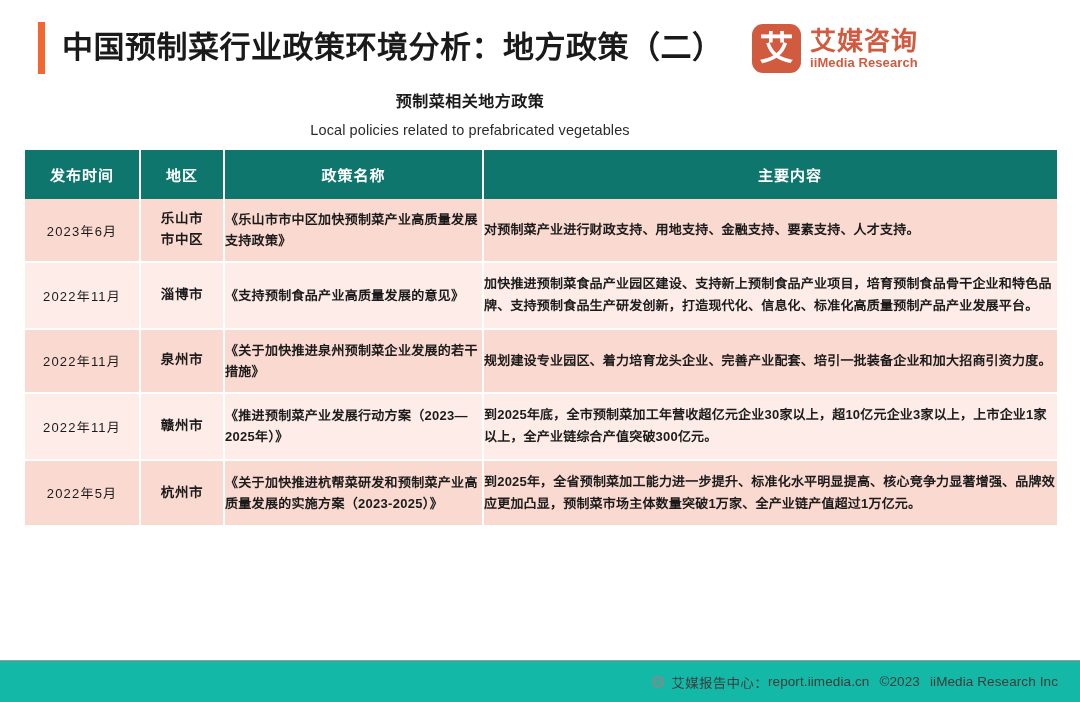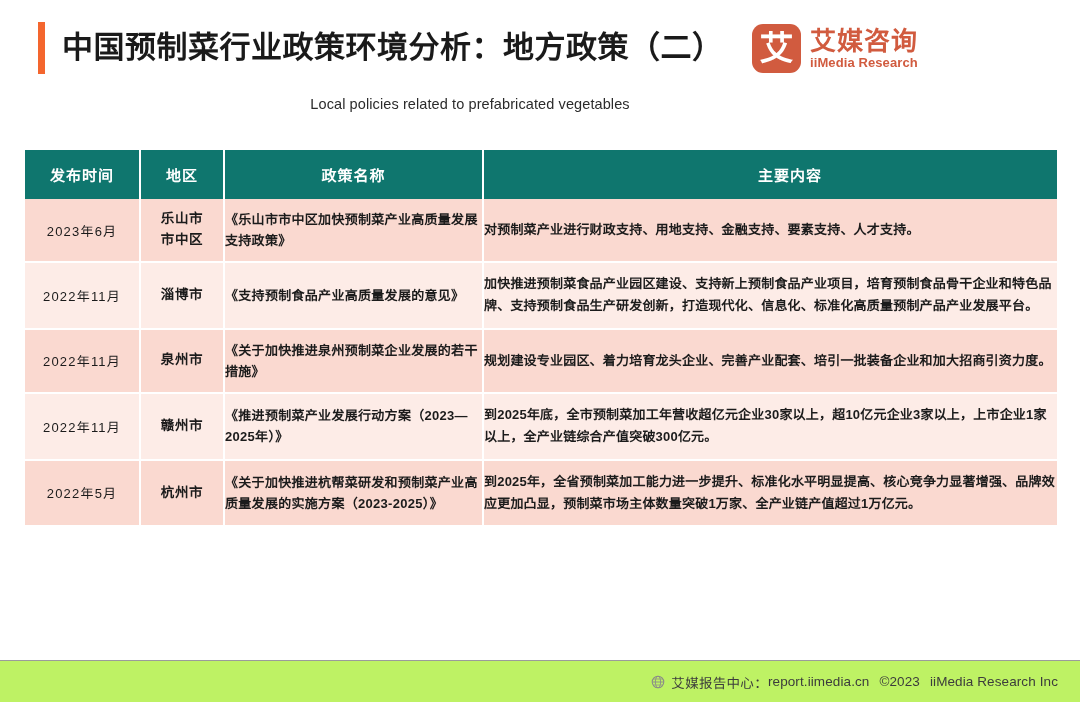--- a/index.html
+++ b/index.html
@@ -185,21 +185,21 @@
   }
 
   
   .footer {
     position: absolute;
     left: 0;
     bottom: 0;
     width: 1080px;
     height: 42px;
     border-top: 1.5px solid #9b9b9b;
-    background: #bef264;
+    background: #14b8a6;
     display: flex;
     align-items: center;
     justify-content: flex-end;
     box-sizing: border-box;
     padding-right: 22px;
   }
   .footer-inner {
     display: flex;
     align-items: center;
     font-size: 13.5px;
@@ -231,20 +231,21 @@
 
     <div class="logo-block">
       <div class="logo-mark">艾</div>
       <div class="logo-text">
         <div class="logo-cn">艾媒咨询</div>
         <div class="logo-en">iiMedia Research</div>
       </div>
     </div>
   </div>
 
+  <div class="subtitle-cn">预制菜相关地方政策</div>
   <div class="subtitle-en">Local policies related to prefabricated vegetables</div>
 
   <div class="table-wrap">
     <table class="policy-table">
       <colgroup>
         <col style="width:115px">
         <col style="width:84px">
         <col style="width:259px">
         <col style="width:574px">
       </colgroup>

